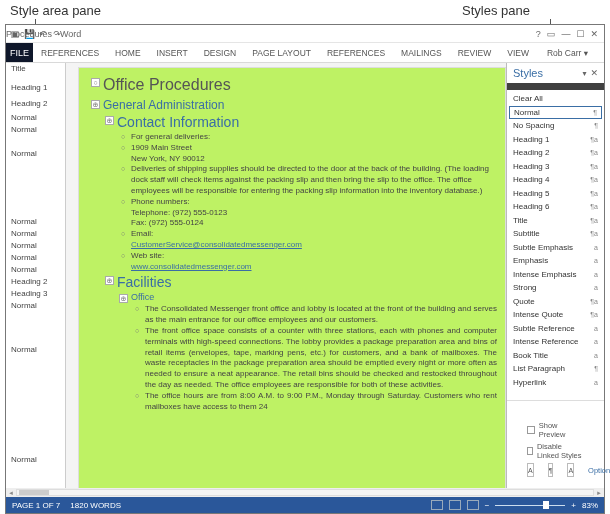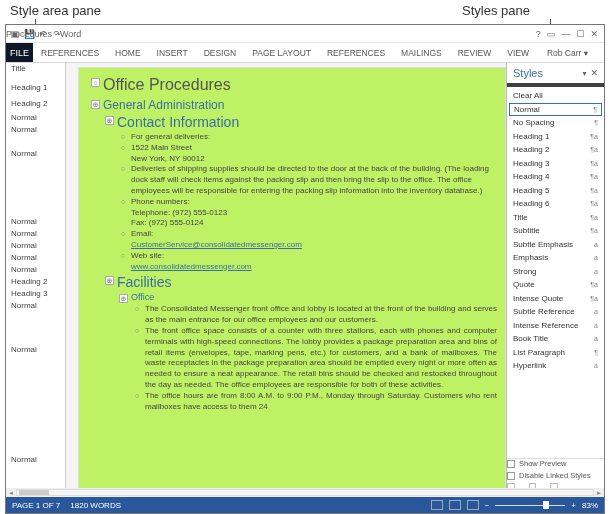--- a/index.html
+++ b/index.html
@@ -34,28 +34,28 @@
   .bt { position: relative; padding-left: 0; }
   .bt::before { content: "○"; position: absolute; left: -10px; top: 0; font-size: 7px; color: #777; }
   .lvl1 { margin-left: 28px; }
   .lvl2 { margin-left: 42px; text-align: justify; }
   .doc-page p, .doc-page li { line-height: 1.35; }
   .outline-toggle { position: absolute; left: -12px; top: 2px; width: 9px; height: 9px; border: 1px solid #aaa; font-size: 7px; line-height: 7px; text-align: center; color: #777; background:#fff; }
   .rel { position: relative; }
   a.hl { color: #3a6ea5; text-decoration: underline; text-align: center; }
 
   .styles-pane { width: 98px; border-left: 1px solid #bbb; background: #fff; font-size: 8px; color: #333; display: flex; flex-direction: column; }
-  .sp-head { padding: 4px 6px; font-size: 11px; color: #3a6ea5; border-bottom: 4px solid #404040; display: flex; align-items: center; }
+  .sp-head { padding: 4px 6px; font-size: 11px; color: #3a6ea5; border-bottom: 7px solid #404040; display: flex; align-items: center; }
   .sp-head .pin { margin-left: auto; font-size: 8px; color: #666; }
   .sp-head .x { margin-left: 4px; font-size: 9px; color: #666; }
   .sp-list { flex: 1; overflow: hidden; padding: 2px 2px; }
   .sp-row { display: flex; align-items: center; padding: 1px 4px; height: 13.5px; }
   .sp-row.sel { border: 1px solid #3a6ea5; }
   .sp-row .sym { margin-left: auto; color: #888; font-size: 7px; }
-  .sp-foot { border-top: 1px solid #ddd; padding: 0; font-size: 7.5px; color: #555; }
+  .sp-foot { border-top: 1px solid #ddd; padding: 20px; font-size: 7.5px; color: #555; }
   .chk { display: flex; align-items: center; gap: 4px; margin-bottom: 3px; }
   .chk .box { width: 8px; height: 8px; border: 1px solid #999; }
   .sp-btns { display: flex; align-items: center; gap: 14px; margin-top: 2px; }
   .sp-btns .b { width: 14px; height: 14px; border: 1px solid #bbb; font-size: 7px; display:flex;align-items:center;justify-content:center; }
   .sp-btns .opt { margin-left: auto; font-size: 7.5px; color: #3a6ea5; }
 
   .status { position: absolute; left: 0; right: 0; bottom: 0; height: 16px; background: #2a579a; color: #fff; font-size: 8px; display: flex; align-items: center; padding: 0 6px; gap: 10px; }
   .status .right { margin-left: auto; display: flex; align-items: center; gap: 6px; }
   .status .vbtn { width: 12px; height: 10px; border: 1px solid #9ab; }
   .slider { width: 70px; height: 1px; background: #cde; position: relative; }
@@ -145,21 +145,21 @@
           <span class="outline-toggle">⊕</span>
           <div class="h1c">General Administration</div>
         </div>
         <div class="rel" style="margin-left:14px;">
           <span class="outline-toggle">⊕</span>
           <div class="h2c" style="margin-left:0;">Contact Information</div>
         </div>
         <ul>
           <li class="bt lvl1">For general deliveries:</li>
           <li class="bt lvl1">
-            <span>1522 Main Street</span><br><span>New York, NY  90012</span>
+            <span>1909 Main Street</span><br><span>New York, NY  90012</span>
           </li>
           <li class="bt lvl1">Deliveries of shipping supplies should be directed to the door at the back of the building. (The loading dock staff will check items against the packing slip and then bring the slip to the office. The office employees will be responsible for entering the packing slip information into the inventory database.)</li>
           <li class="bt lvl1">
             <span>Phone numbers:</span><br>
             <span>Telephone: (972) 555-0123</span><br>
             <span>Fax: (972) 555-0124</span>
           </li>
           <li class="bt lvl1">
             <span>Email:</span><br>
             <a class="hl">CustomerService@consolidatedmessenger.com</a>
@@ -237,20 +237,24 @@
           </div>
           <div class="sp-row">
             <span>Subtle Emphasis</span>
             <span class="sym">a</span>
           </div>
           <div class="sp-row">
             <span>Emphasis</span>
             <span class="sym">a</span>
           </div>
           <div class="sp-row">
+            <span>Intense Emphasis</span>
+            <span class="sym">a</span>
+          </div>
+          <div class="sp-row">
             <span>Strong</span>
             <span class="sym">a</span>
           </div>
           <div class="sp-row">
             <span>Quote</span>
             <span class="sym">¶a</span>
           </div>
           <div class="sp-row">
             <span>Intense Quote</span>
             <span class="sym">¶a</span>

